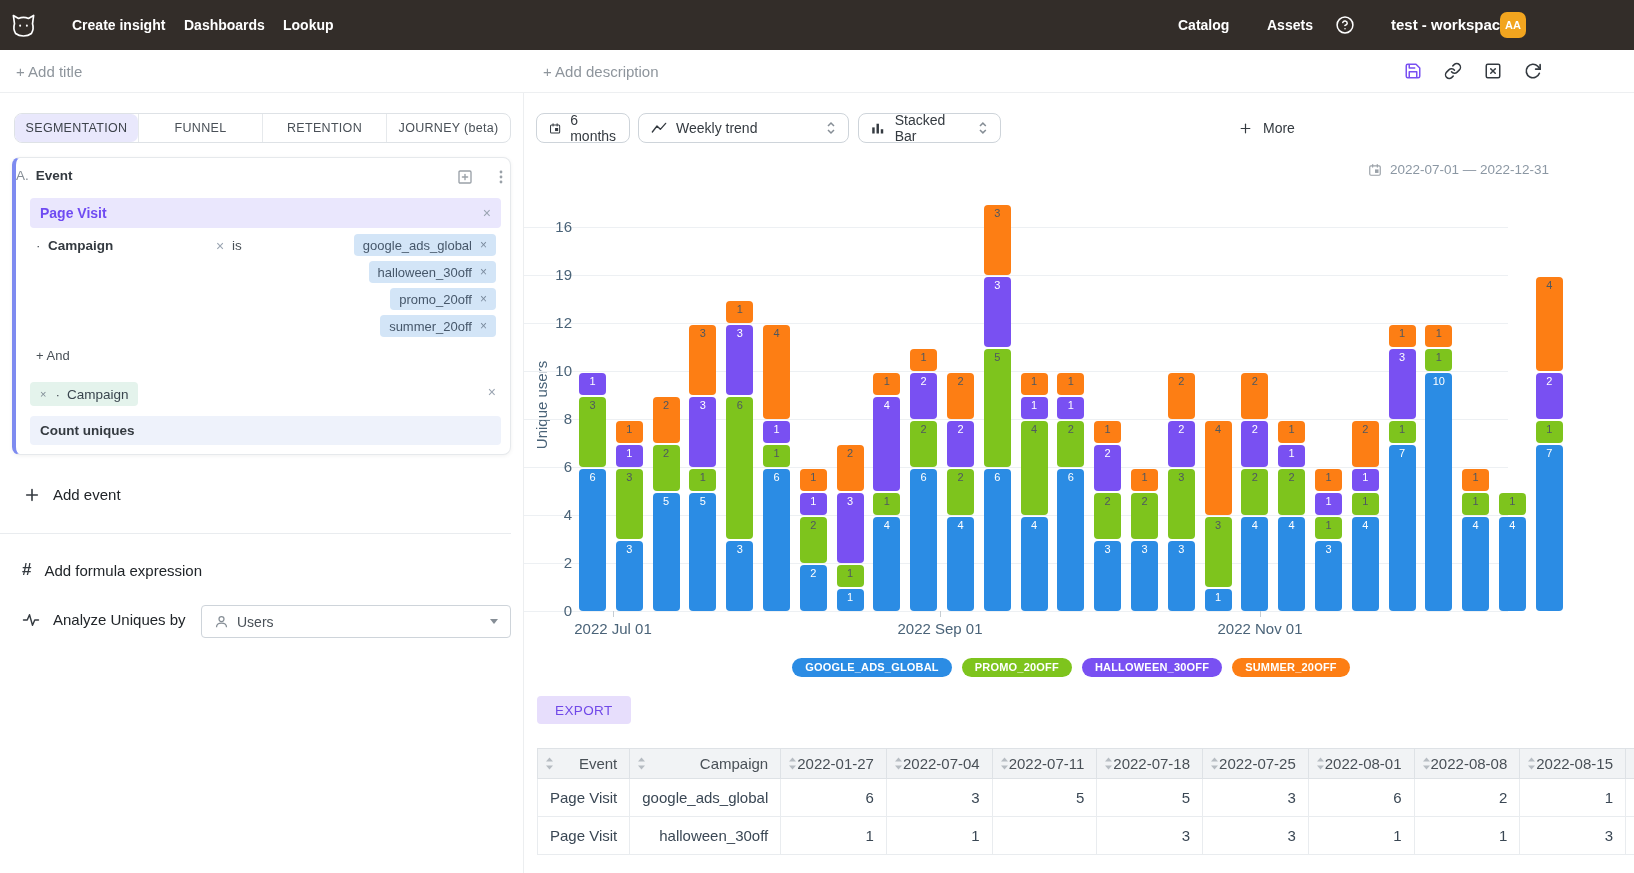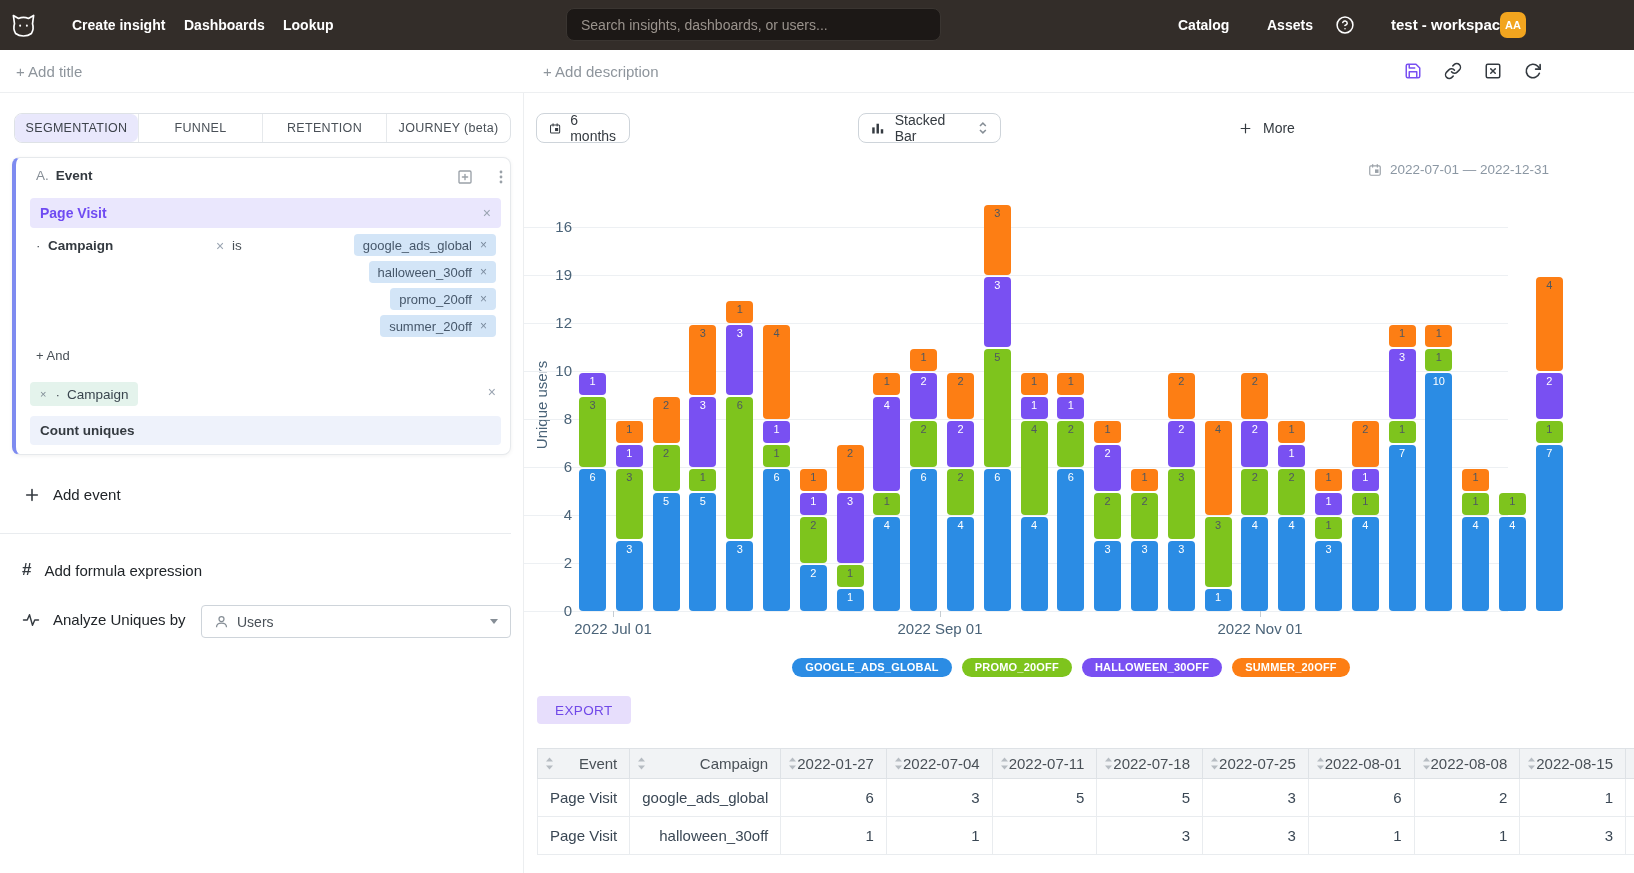--- a/index.html
+++ b/index.html
@@ -28,21 +28,21 @@
   #tabs { position:absolute; left:14px; top:113px; width:497px; height:30px;
     border:1px solid #dee2e6; border-radius:8px; display:flex; background:#fff; }
   .tab { flex:1; display:flex; align-items:center; justify-content:center; font-size:12.5px;
     color:#495057; letter-spacing:.3px; cursor:pointer; border-left:1px solid #e6e9ec; }
   .tab:first-child { border-left:none; }
   .tab.active { background:#e9e8fc; border-radius:7px; color:#3d434b; }
 
   #event-card { position:absolute; left:12px; top:157px; width:499px; height:298px; background:#fff;
     border:1px solid #e6e9ec; border-left:4px solid #7e8bf0; border-radius:8px;
     box-shadow:0 1px 4px rgba(0,0,0,.06); }
-  .card-header { position:absolute; left:20px; top:10px; font-size:13.5px;text-align:center; }
+  .card-header { position:absolute; left:0; top:10px; font-size:13.5px;text-align:center; }
   .card-header .idx { color:#868e96; margin-right:7px; }
   .card-header .ttl { color:#343a40; font-weight:700; }
   .card-hicon { position:absolute; top:10px; color:#9aa1a8; cursor:pointer; }
   #row-event { position:absolute; left:14px; top:40px; width:471px; height:30px; background:#eae7fd;
     border-radius:4px; display:flex; align-items:center; padding:0 10px; cursor:pointer; }
   #row-event .ev-name { color:#6f4bf2; font-weight:700; font-size:14px; }
   .x-btn { color:#9aa4b1; font-size:14px; cursor:pointer; margin-left:auto; }
   #filter-left { position:absolute; left:20px; top:80px; font-size:13.5px; color:#343a40; }
   #filter-left b { font-weight:700; }
   #filter-x { position:absolute; left:200px; top:80px; }
@@ -125,21 +125,20 @@
   <span class="abs" style="left:10px;top:11px;">
     <svg width="27" height="27" viewBox="0 0 24 24" fill="none" stroke="#fff" stroke-width="1.5" stroke-linejoin="round">
       <path d="M5 20c-1.6-2.6-2-5.6-1-8.6L3 4l4.6 2.6C9 5.9 10.5 5.6 12 5.6s3 .3 4.4 1L21 4l-1 7.4c1 3 .6 6-1 8.6-2 1.6-4.5 2.2-7 2.2s-5-.6-7-2.2z"></path>
       <circle cx="9" cy="13" r="0.9" fill="#fff" stroke="none"></circle>
       <circle cx="15" cy="13" r="0.9" fill="#fff" stroke="none"></circle>
     </svg>
   </span>
   <span class="nav-link" style="left:72px;">Create insight</span>
   <span class="nav-link" style="left:184px;">Dashboards</span>
   <span class="nav-link" style="left:283px;">Lookup</span>
-  <input id="search-input" type="text" placeholder="Search insights, dashboards, or users..." style="">
   <span class="nav-link" style="left:1178px;">Catalog</span>
   <span class="nav-link" style="left:1267px;">Assets</span>
   <span class="abs" style="left:1335px;top:15px;">
     <svg width="20" height="20" viewBox="0 0 24 24" fill="none" stroke="#fff" stroke-width="1.8" stroke-linecap="round">
       <circle cx="12" cy="12" r="9.5"></circle>
       <path d="M9.3 9a2.8 2.8 0 0 1 5.4.9c0 1.9-2.8 2.6-2.8 2.6"></path>
       <line x1="12" y1="16.6" x2="12.01" y2="16.6"></line>
     </svg>
   </span>
   <span class="nav-link" style="left:1391px;font-size:15px;">test - workspace</span>
@@ -274,20 +273,30 @@
 <div id="right-panel">
 
   <div class="tbtn" style="left:12px;width:94px;">
     <svg width="15" height="15" viewBox="0 0 24 24" fill="none" stroke="#343a40" stroke-width="2" stroke-linecap="round">
       <rect x="3" y="5" width="18" height="16" rx="2"></rect>
         <line x1="8" y1="2.5" x2="8" y2="7"></line>
         <line x1="16" y1="2.5" x2="16" y2="7"></line>
         <rect x="13" y="12" width="4" height="4" fill="#343a40"></rect>
     </svg>
     <span>6 months</span>
+  </div>
+  <div class="tbtn" style="left:114px;width:211px;">
+    <svg width="16" height="14" viewBox="0 0 24 20" fill="none" stroke="#343a40" stroke-width="2" stroke-linecap="round" stroke-linejoin="round">
+      <polyline points="2 16 9 7 14 12 22 3"></polyline>
+    </svg>
+    <span>Weekly trend</span>
+    <svg class="chev2" width="10" height="16" viewBox="0 0 10 16" fill="none" stroke="#868e96" stroke-width="1.5">
+      <polyline points="2 6 5 3 8 6"></polyline>
+        <polyline points="2 10 5 13 8 10"></polyline>
+    </svg>
   </div>
   <div class="tbtn" style="left:334px;width:143px;">
     <svg width="15" height="14" viewBox="0 0 24 22" fill="#343a40">
       <rect x="2" y="10" width="4" height="10"></rect>
         <rect x="9" y="4" width="4" height="16"></rect>
         <rect x="16" y="13" width="4" height="7"></rect>
     </svg>
     <span>Stacked Bar</span>
     <svg class="chev2" width="10" height="16" viewBox="0 0 10 16" fill="none" stroke="#868e96" stroke-width="1.5">
       <polyline points="2 6 5 3 8 6"></polyline>

